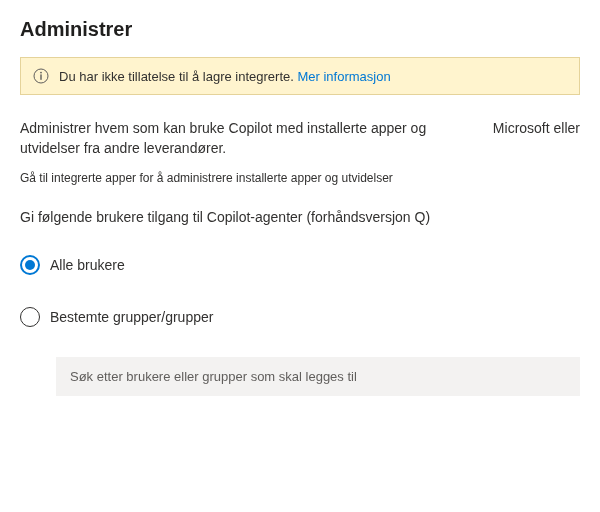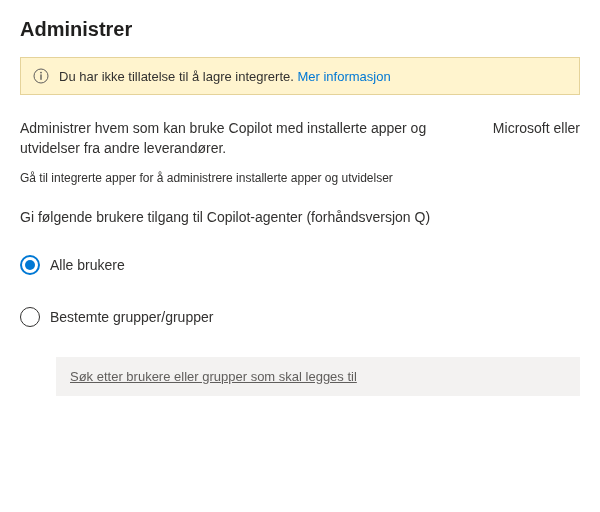--- a/index.html
+++ b/index.html
@@ -137,21 +137,20 @@
     }
     .search-box {
       margin-left: 36px;
       background: #f3f2f1;
       border: none;
       padding: 12px 14px;
       width: calc(100% - 36px);
       font-size: 13px;
       color: #605e5c;
       font-family: inherit;
-      text-decoration: underline;
     }
     .search-box::placeholder {
       color: #605e5c;
     }
   </style>
 </head>
 <body>
 
 <h1 class="page-title">Administrer</h1>
 

